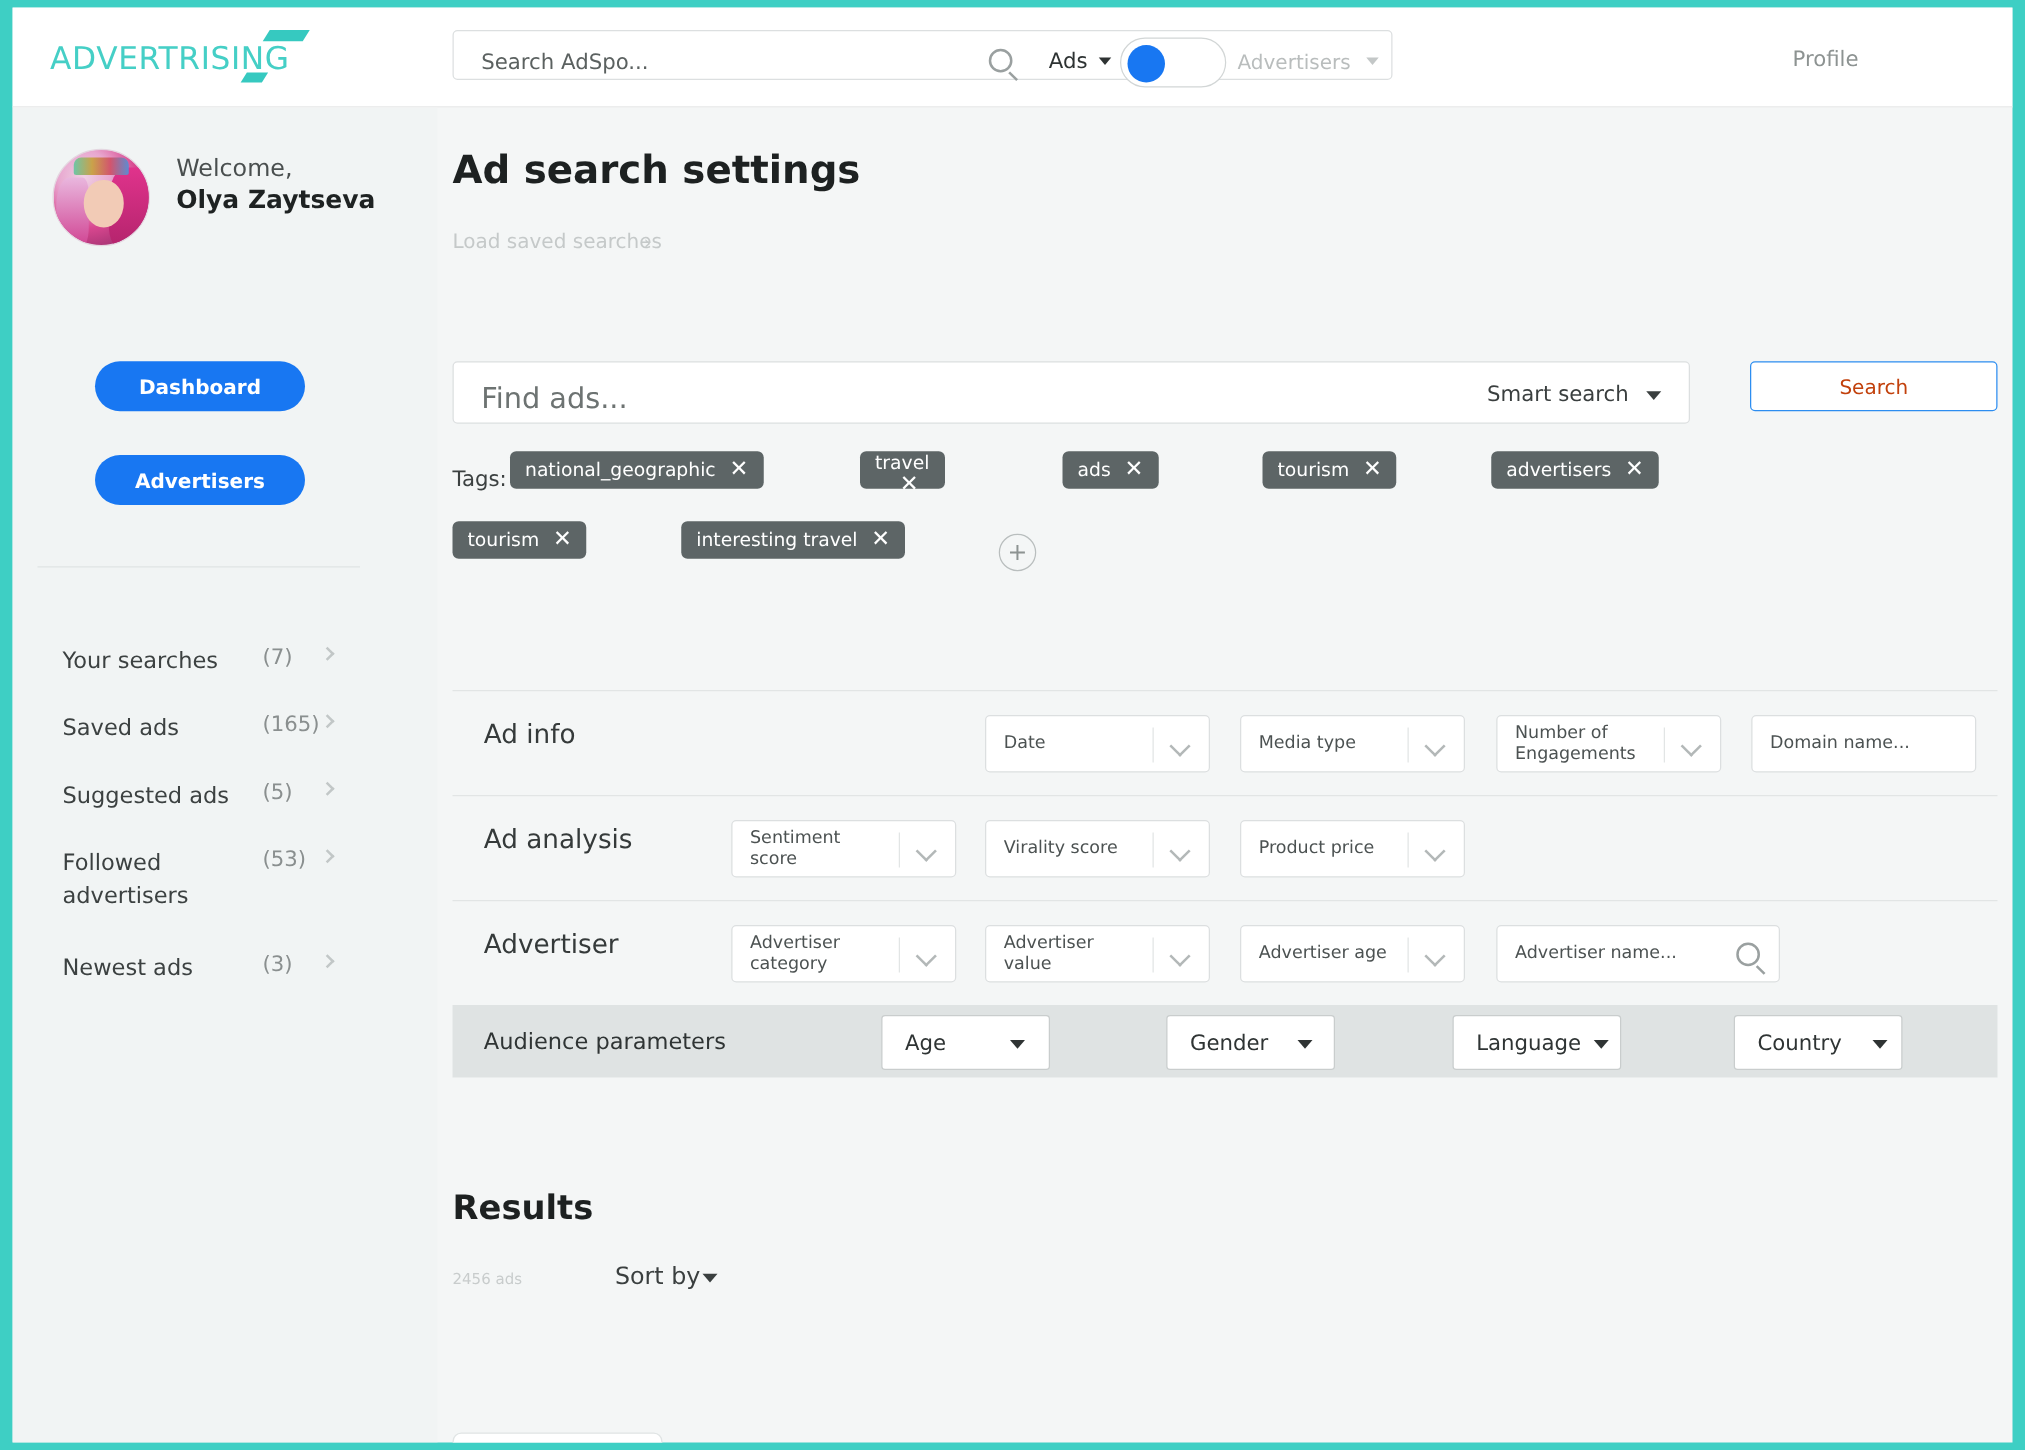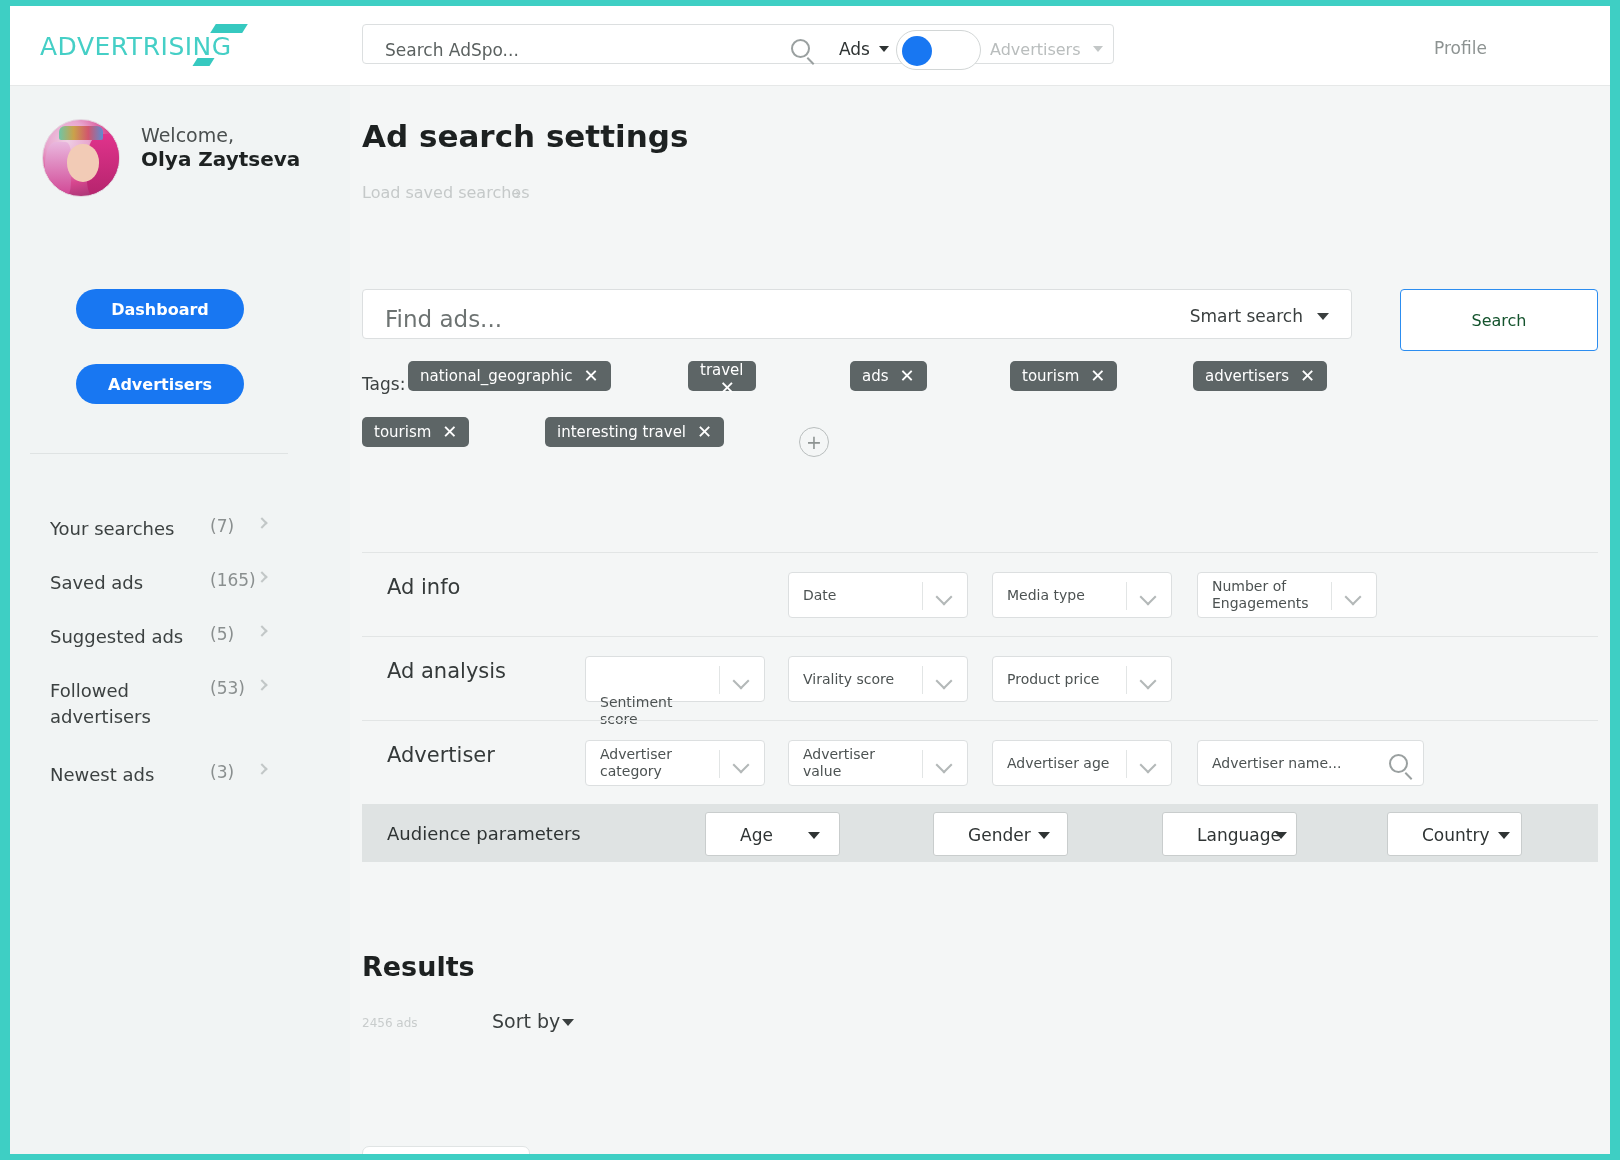--- a/index.html
+++ b/index.html
@@ -191,23 +191,23 @@
     font-size: 17px; color: #3a3f3f;
   }
   .smart-caret {
     position: absolute; right: 22px; top: 23px;
     width: 0; height: 0;
     border-left: 6px solid transparent; border-right: 6px solid transparent;
     border-top: 7px solid #3a3f3f;
   }
   .searchbtn {
     position: absolute; left: 1050px; top: 203px;
-    width: 198px; height: 62px;
+    width: 198px; height: 40px;
     border: 1px solid #2c8df0; border-radius: 4px; background: #fff;
-    color: #14532d; font-size: 16px;
+    color: #c2410c; font-size: 16px;
     display: flex; align-items: center; justify-content: center;
     cursor: pointer;
   }
   .tags-label {
     position: absolute; left: 12px; top: 288px;
     font-size: 17px; color: #3c4141;
   }
   .tag {
     position: absolute; height: 30px;
     background: #5d6566; border-radius: 5px;
@@ -266,21 +266,21 @@
   .audband .rlabel {
     position: absolute; left: 25px; top: 19px;
     font-size: 18px; color: #2f3434;
   }
   .audsel {
     position: absolute; top: 8px; height: 44px;
     background: #fff; border: 1px solid #c9cdcd; border-radius: 3px;
   }
   .audsel .t {
     position: absolute; left: 18px; top: 12px;
-    font-size: 17px; color: #2f3434; margin-left: 16px;
+    font-size: 17px; color: #2f3434;
   }
   .audsel .tri {
     position: absolute; top: 19px;
     width: 0; height: 0;
     border-left: 6px solid transparent; border-right: 6px solid transparent;
     border-top: 7px solid #2f3434;
   }
   .results-title {
     position: absolute; left: 12px; top: 865px;
     font-size: 27px; color: #1d2121; font-weight: bold;
@@ -427,26 +427,29 @@
       <div class="fsel" style="left:630px; top:19px; width:180px;">
         <div class="t">Media type</div>
         <div class="sep"></div>
         <div class="chevd"></div>
       </div>
       <div class="fsel" style="left:835px; top:19px; width:180px;">
         <div class="t" style="max-width:110px;">Number of Engagements</div>
         <div class="sep"></div>
         <div class="chevd"></div>
       </div>
+      <div class="fsel" style="left:1039px; top:19px; width:180px;">
+        <div class="t">Domain name...</div>
+      </div>
     </div>
 
     <div class="frow" style="top:550px; height:84px;">
       <div class="rlabel">Ad analysis</div>
       <div class="fsel" style="left:223px; top:19px; width:180px;">
-        <div class="t" style="max-width:110px;margin-top:32px;">Sentiment score</div>
+        <div class="t" style="max-width:110px;">Sentiment score</div>
         <div class="sep"></div>
         <div class="chevd"></div>
       </div>
       <div class="fsel" style="left:426px; top:19px; width:180px;">
         <div class="t" style="max-width:110px;">Virality score</div>
         <div class="sep"></div>
         <div class="chevd"></div>
       </div>
       <div class="fsel" style="left:630px; top:19px; width:180px;">
         <div class="t">Product price</div>

